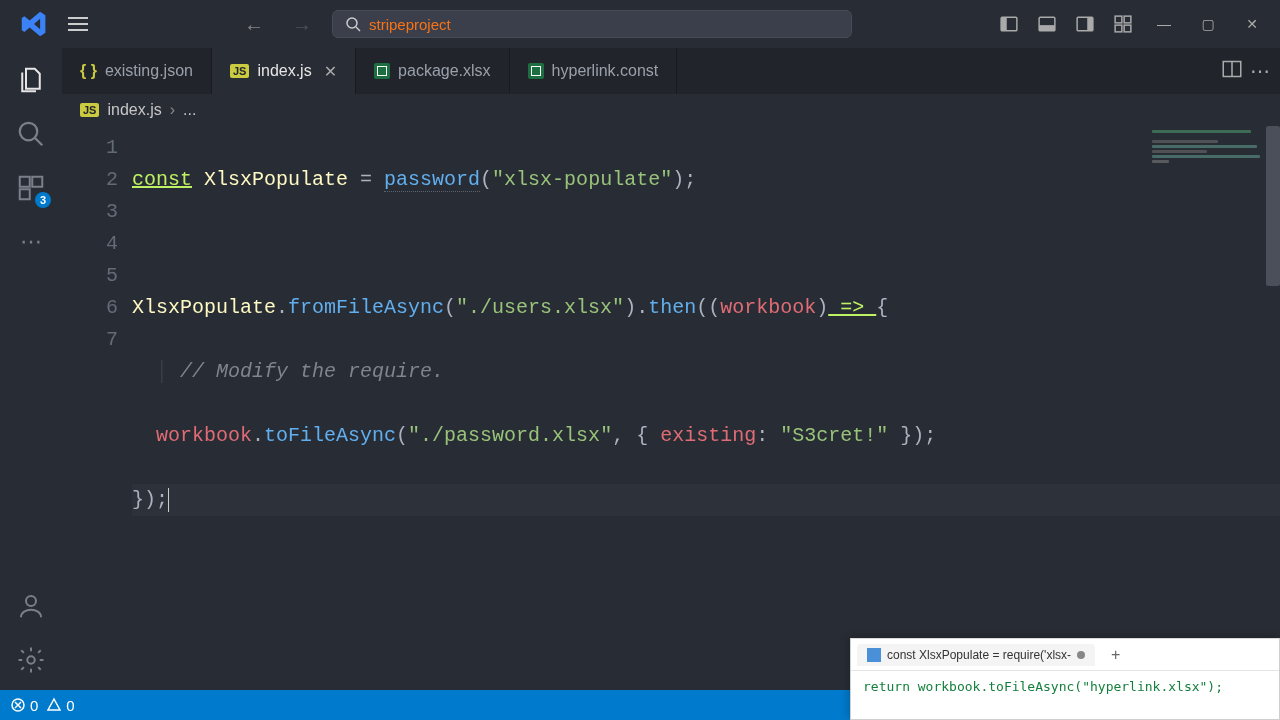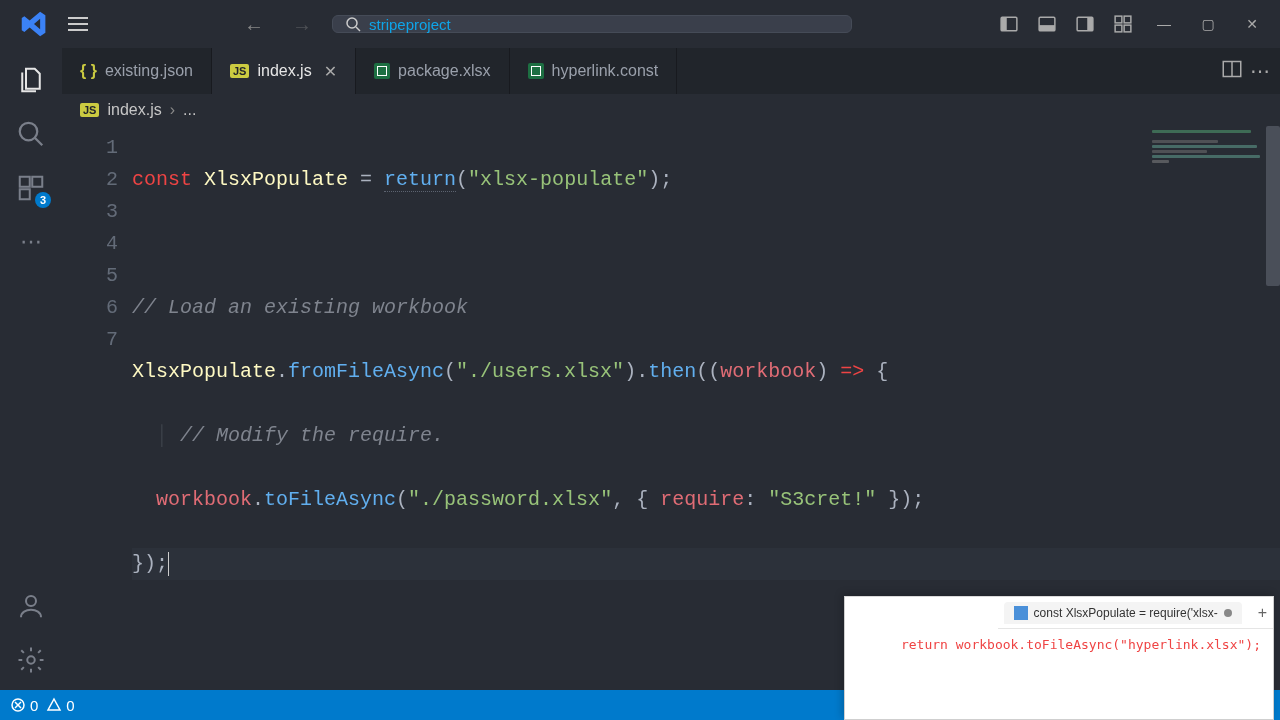--- a/index.html
+++ b/index.html
@@ -22,22 +22,22 @@
   }
   .logo { width: 28px; height: 28px; margin: 0 12px; }
   .hamburger { display: flex; flex-direction: column; gap: 4px; margin: 0 8px; cursor: pointer; }
   .hamburger-line { width: 20px; height: 2px; background: #cccccc; }
   .titlebar-center { flex: 1; display: flex; justify-content: center; align-items: center; gap: 12px; }
   .nav-arrow { color: #888; font-size: 20px; padding: 4px 8px; cursor: pointer; }
   .nav-arrow.disabled { opacity: 0.4; }
   .search-bar {
     display: flex; align-items: center; gap: 8px;
     background: #3a3f4b; border: 1px solid #454b57; border-radius: 6px;
-    padding: 4px 12px; width: 520px; height: 18px;
-    color: #0ea5e9; font-size: 15px;
+    padding: 4px 12px; width: 520px; height: 28px;
+    color: #f97316; font-size: 15px;
   }
   .titlebar-right { display:flex; align-items:center; gap:4px; }
   .tb-icon { width: 34px; height: 30px; display:flex; align-items:center; justify-content:center; color:#aaa; cursor:pointer; }
   .tb-icon svg { width:18px; height:18px; }
   .win-btn { width: 40px; height: 30px; display:flex; align-items:center; justify-content:center; color:#aaa; font-size:14px; cursor:pointer; }
 
   
   .main { display: flex; height: calc(100% - 48px - 30px); }
   .activity-bar {
     width: 62px; background: #282c34; display:flex; flex-direction:column; align-items:center; padding-top:8px;
@@ -70,21 +70,21 @@
     display:flex; align-items:center; gap:8px; padding:4px 18px; background:#282c34;
     font-size:16px; color:#c6c6c6; height:32px;
   }
   .breadcrumb .chev { color:#888; }
 
   
   .code-wrap { flex:1; display:flex; background:#282c34; position:relative; font-family: Consolas, "Courier New", monospace; }
   .gutter { width:70px; text-align:right; padding:6px 14px 0 0; color:#636b78; font-size:20px; line-height:32px; user-select:none; }
   .code { flex:1; padding:6px 0 0 0; font-size:20px; line-height:32px; white-space:pre; color:#abb2bf; min-width:0; overflow:hidden; }
   .code .line { height:32px; }
-  .kw { color:#ef4444; }
+  .kw { color:#bef264;text-decoration:underline; }
   .fn { color:#61afef; }
   .str { color:#98c379; }
   .cm { color:#7f848e; font-style:italic; }
   .id { color:#fef9c3; }
   .var { color:#e06c75; }
   .pl { color:#abb2bf; }
   .cursor { display:inline-block; width:1px; height:24px; background:#cccccc; vertical-align:middle; }
   .indent-guide { color:#3b4048; }
   .current-line { background:#2c313a; }
   .dotted { border-bottom:1px dotted #5c6370; }
@@ -97,32 +97,31 @@
   .statusbar {
     height:30px; background:#007acc; color:#fff; display:flex; align-items:center;
     font-size:15px; padding:0 10px; gap:18px;
   }
   .sb-left { display:flex; align-items:center; gap:8px; }
   .sb-right { margin-left:auto; display:flex; align-items:center; gap:24px; }
   .sb-item { display:flex; align-items:center; gap:4px; cursor:pointer; }
 
   
   .notepad {
-    position:absolute; right:6px; bottom:0; width:430px; height:124px;
+    position:absolute; right:0; bottom:0; width:430px; height:82px;
     background:#ffffff; border:1px solid #cfcfcf; border-top:1px solid #dadada;
     display:flex; flex-direction:column; color:#222; font-size:12px;
     box-shadow: -2px -2px 8px rgba(0,0,0,.2);
-    align-items: flex-end;
   }
   .np-tabs { display:flex; align-items:center; height:32px; border-bottom:1px solid #e5e5e5; padding:0 6px; gap:8px; }
   .np-tab { display:flex; align-items:center; gap:6px; padding:4px 10px; border-radius:4px 4px 0 0; background:#f4f4f4; font-size:12px; color:#333;}
   .np-dot { width:8px; height:8px; background:#888; border-radius:50%; }
   .np-plus { margin-left:8px; color:#666; font-size:16px; cursor:pointer;}
   .np-menu { display:flex; gap:18px; padding:4px 12px; font-size:12px; color:#333; height:26px; align-items:center;}
-  .np-body { flex:1; padding:8px 12px; font-family: Consolas, monospace; font-size:13px; color:#ef4444; white-space:pre; overflow:hidden;}
+  .np-body { flex:1; padding:8px 12px; font-family: Consolas, monospace; font-size:13px; color:#15803d; white-space:pre; overflow:hidden;}
   .np-icon { width:14px; height:14px; background:#4a90d9; display:inline-block;}
 
   .json-icon { color:#cbcb41; font-weight:bold; font-size:16px; }
   .js-yellow { background:#cbcb41; color:#22252a; font-weight:bold; font-size:11px; padding:1px 3px; border-radius:2px;}
   .xlsx-icon { width:16px; height:16px; background:#1d6f42; border-radius:2px; position:relative;}
   .xlsx-icon::after { content:""; position:absolute; inset:3px; border:1px solid #fff; }
 </style>
 </head>
 <body>
 
@@ -258,26 +257,25 @@
       <div class="gutter">
         <div>1</div>
         <div>2</div>
         <div>3</div>
         <div>4</div>
         <div>5</div>
         <div>6</div>
         <div>7</div>
       </div>
       <div class="code">
-<div class="line"><span class="kw">const</span> <span class="id">XlsxPopulate</span><span class="pl"> = </span><span class="fn dotted">return</span><span class="pl">(</span><span class="str">"xlsx-populate"</span><span class="pl">);</span></div>
+<div class="line"><span class="kw">const</span> <span class="id">XlsxPopulate</span><span class="pl"> = </span><span class="fn dotted">password</span><span class="pl">(</span><span class="str">"xlsx-populate"</span><span class="pl">);</span></div>
 <div class="line"></div>
-<div class="line"><span class="cm">// Load an existing workbook</span></div>
 <div class="line"><span class="id">XlsxPopulate</span><span class="pl">.</span><span class="fn">fromFileAsync</span><span class="pl">(</span><span class="str">"./users.xlsx"</span><span class="pl">)</span><span class="pl">.</span><span class="fn">then</span><span class="pl">((</span><span class="var">workbook</span><span class="pl">)</span><span class="kw"> =&gt; </span><span class="pl">{</span></div>
 <div class="line">  <span class="indent-guide">│</span> <span class="cm">// Modify the require.</span></div>
-<div class="line">  <span class="var">workbook</span><span class="pl">.</span><span class="fn">toFileAsync</span><span class="pl">(</span><span class="str">"./password.xlsx"</span><span class="pl">, { </span><span class="var">require</span><span class="pl">: </span><span class="str">"S3cret!"</span><span class="pl"> });</span></div>
+<div class="line">  <span class="var">workbook</span><span class="pl">.</span><span class="fn">toFileAsync</span><span class="pl">(</span><span class="str">"./password.xlsx"</span><span class="pl">, { </span><span class="var">existing</span><span class="pl">: </span><span class="str">"S3cret!"</span><span class="pl"> });</span></div>
 <div class="line current-line"><span class="pl">});</span><span class="cursor"></span></div>
       </div>
       <div class="minimap">
         <div class="mm-line" style="width:90%;background:#5a7;"></div>
         <div class="mm-line" style="width:10%;"></div>
         <div class="mm-line" style="width:60%;background:#777;"></div>
         <div class="mm-line" style="width:95%;background:#6a9;"></div>
         <div class="mm-line" style="width:50%;background:#777;"></div>
         <div class="mm-line" style="width:98%;background:#6a9;"></div>
         <div class="mm-line" style="width:15%;background:#888;"></div>

